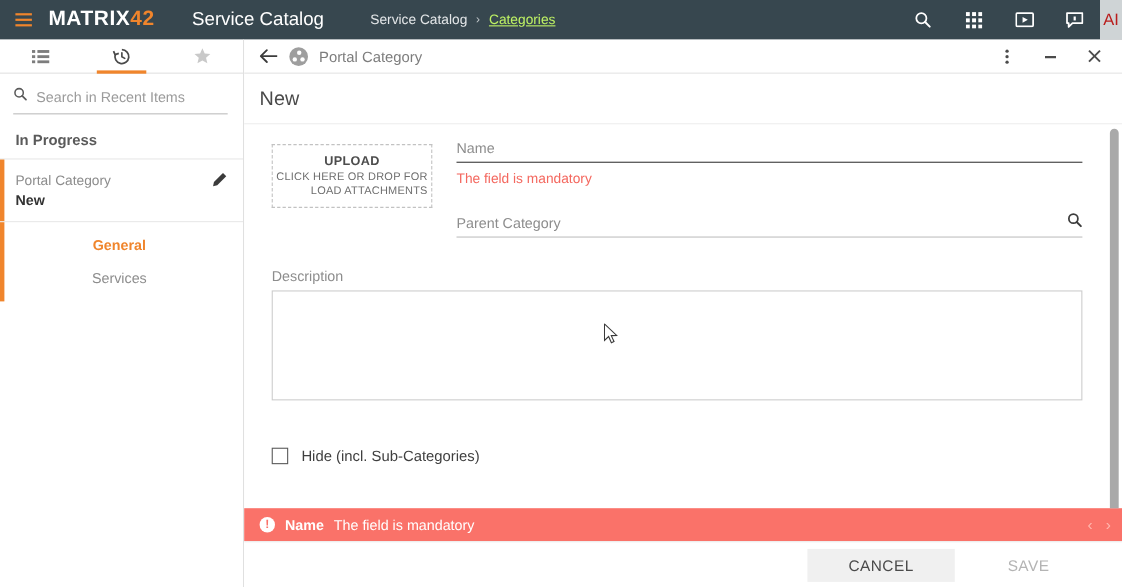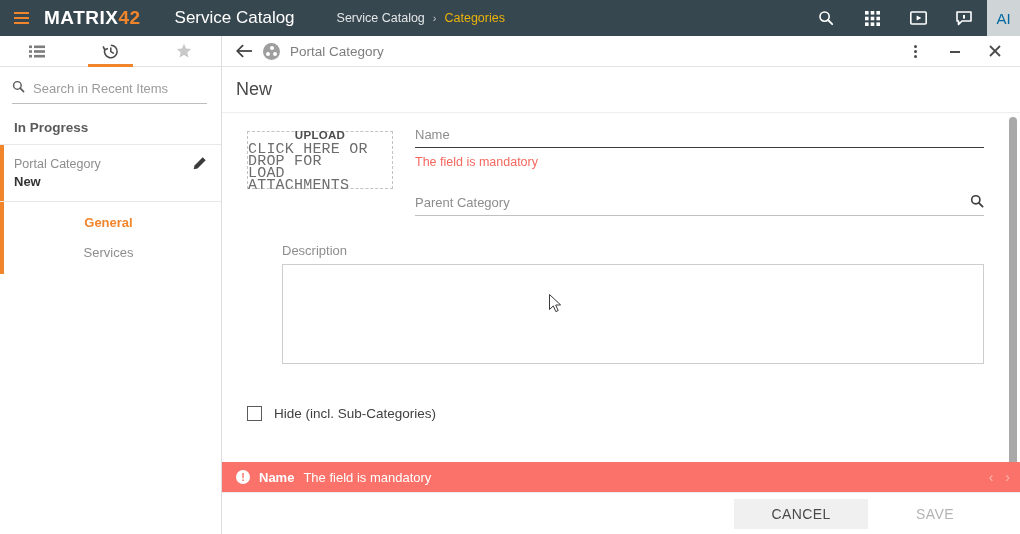--- a/index.html
+++ b/index.html
@@ -28,28 +28,28 @@
   .brand .mx { color: #ffffff; }
   .brand .num { color: #f0852c; }
   .app-title {
     margin-left: 34px; font-size: 17px; color: #ffffff; font-weight: normal;
   }
   .breadcrumb {
     margin-left: 42px; font-size: 12.5px; display: flex; align-items: center; gap: 8px;
   }
   .breadcrumb .crumb { color: #e3e6e8; }
   .breadcrumb .sep { color: #c3c9cc; font-size: 11px; }
-  .breadcrumb .crumb.active { color: #eab308; cursor: pointer; }
+  .breadcrumb .crumb.active { color: #bef264; cursor: pointer; text-decoration: underline; }
   .topbar-spacer { flex: 1 1 auto; }
   .topicon {
     width: 46px; height: 36px; display: flex; align-items: center; justify-content: center;
     cursor: pointer; color: #ffffff;
   }
   .ai-badge {
-    width: 33px; height: 36px; background: #cfd4d6; color: #0369a1;
+    width: 20px; height: 36px; background: #cfd4d6; color: #b91c1c;
     display: flex; align-items: center; justify-content: center;
     font-size: 15px; cursor: pointer;
   }
 
   
   .body { flex: 1 1 auto; display: flex; min-height: 0; }
 
   
   .sidebar {
     width: 222px; flex: 0 0 222px; background: #ffffff;
@@ -138,32 +138,32 @@
   .form-scroll { flex: 1 1 auto; overflow: hidden; position: relative; padding: 14px 0 0 0; }
   .form-inner { padding: 0 36px 0 25px; }
 
   .row-top { display: flex; gap: 12px; align-items: flex-start; }
   .upload-box {
     width: 146px; height: 58px; border: 1px dashed #c2c2c2;
     display: flex; flex-direction: column; align-items: center; justify-content: center;
     cursor: pointer; flex: 0 0 146px; margin-top: 4px;
   }
   .upload-title { font-size: 11.5px; font-weight: bold; color: #4d4d4d; letter-spacing: .3px; }
-  .upload-sub { font-size: 15px; color: #6d6d6d; text-align: left; line-height: 12px; margin-top: 3px; letter-spacing: .2px; font-family: Liberation Mono, monospace; }
+  .upload-sub { font-size: 10px; color: #6d6d6d; text-align: right; line-height: 12px; margin-top: 3px; letter-spacing: .2px; }
 
   .fields { flex: 1 1 auto; padding-left: 10px; }
   .field { position: relative; }
   .field-label { font-size: 13px; color: #8d8d8d; padding-bottom: 5px; }
   .field-line { height: 1px; background: #3b3b3b; }
   .field-line.light { background: #c0c0c0; }
   .field-error { font-size: 12.5px; color: #f4685f; padding-top: 7px; }
   .field-search-icon { position: absolute; right: 0; bottom: 4px; color: #3d3d3d; cursor: pointer; }
   .field.parent { margin-top: 26px; }
 
-  .desc-block { margin-top: 27px; margin-left: 35px; }
+  .desc-block { margin-top: 27px; }
   .desc-label { font-size: 13px; color: #8d8d8d; padding-bottom: 6px; }
   .desc-area {
     height: 100px; border: 1px solid #cdcdcd; background: #ffffff; width: 100%;
     resize: none; outline: none; font-family: "Liberation Sans", sans-serif; font-size: 13px; padding: 6px;
   }
   .check-row { display: flex; align-items: center; gap: 12px; margin-top: 38px; padding-bottom: 18px; }
   .checkbox {
     width: 15px; height: 15px; border: 1.5px solid #5a5a5a; background: #fff; cursor: pointer; flex: 0 0 15px;
   }
   .check-label { font-size: 13.5px; color: #3f3f3f; cursor: pointer; }

